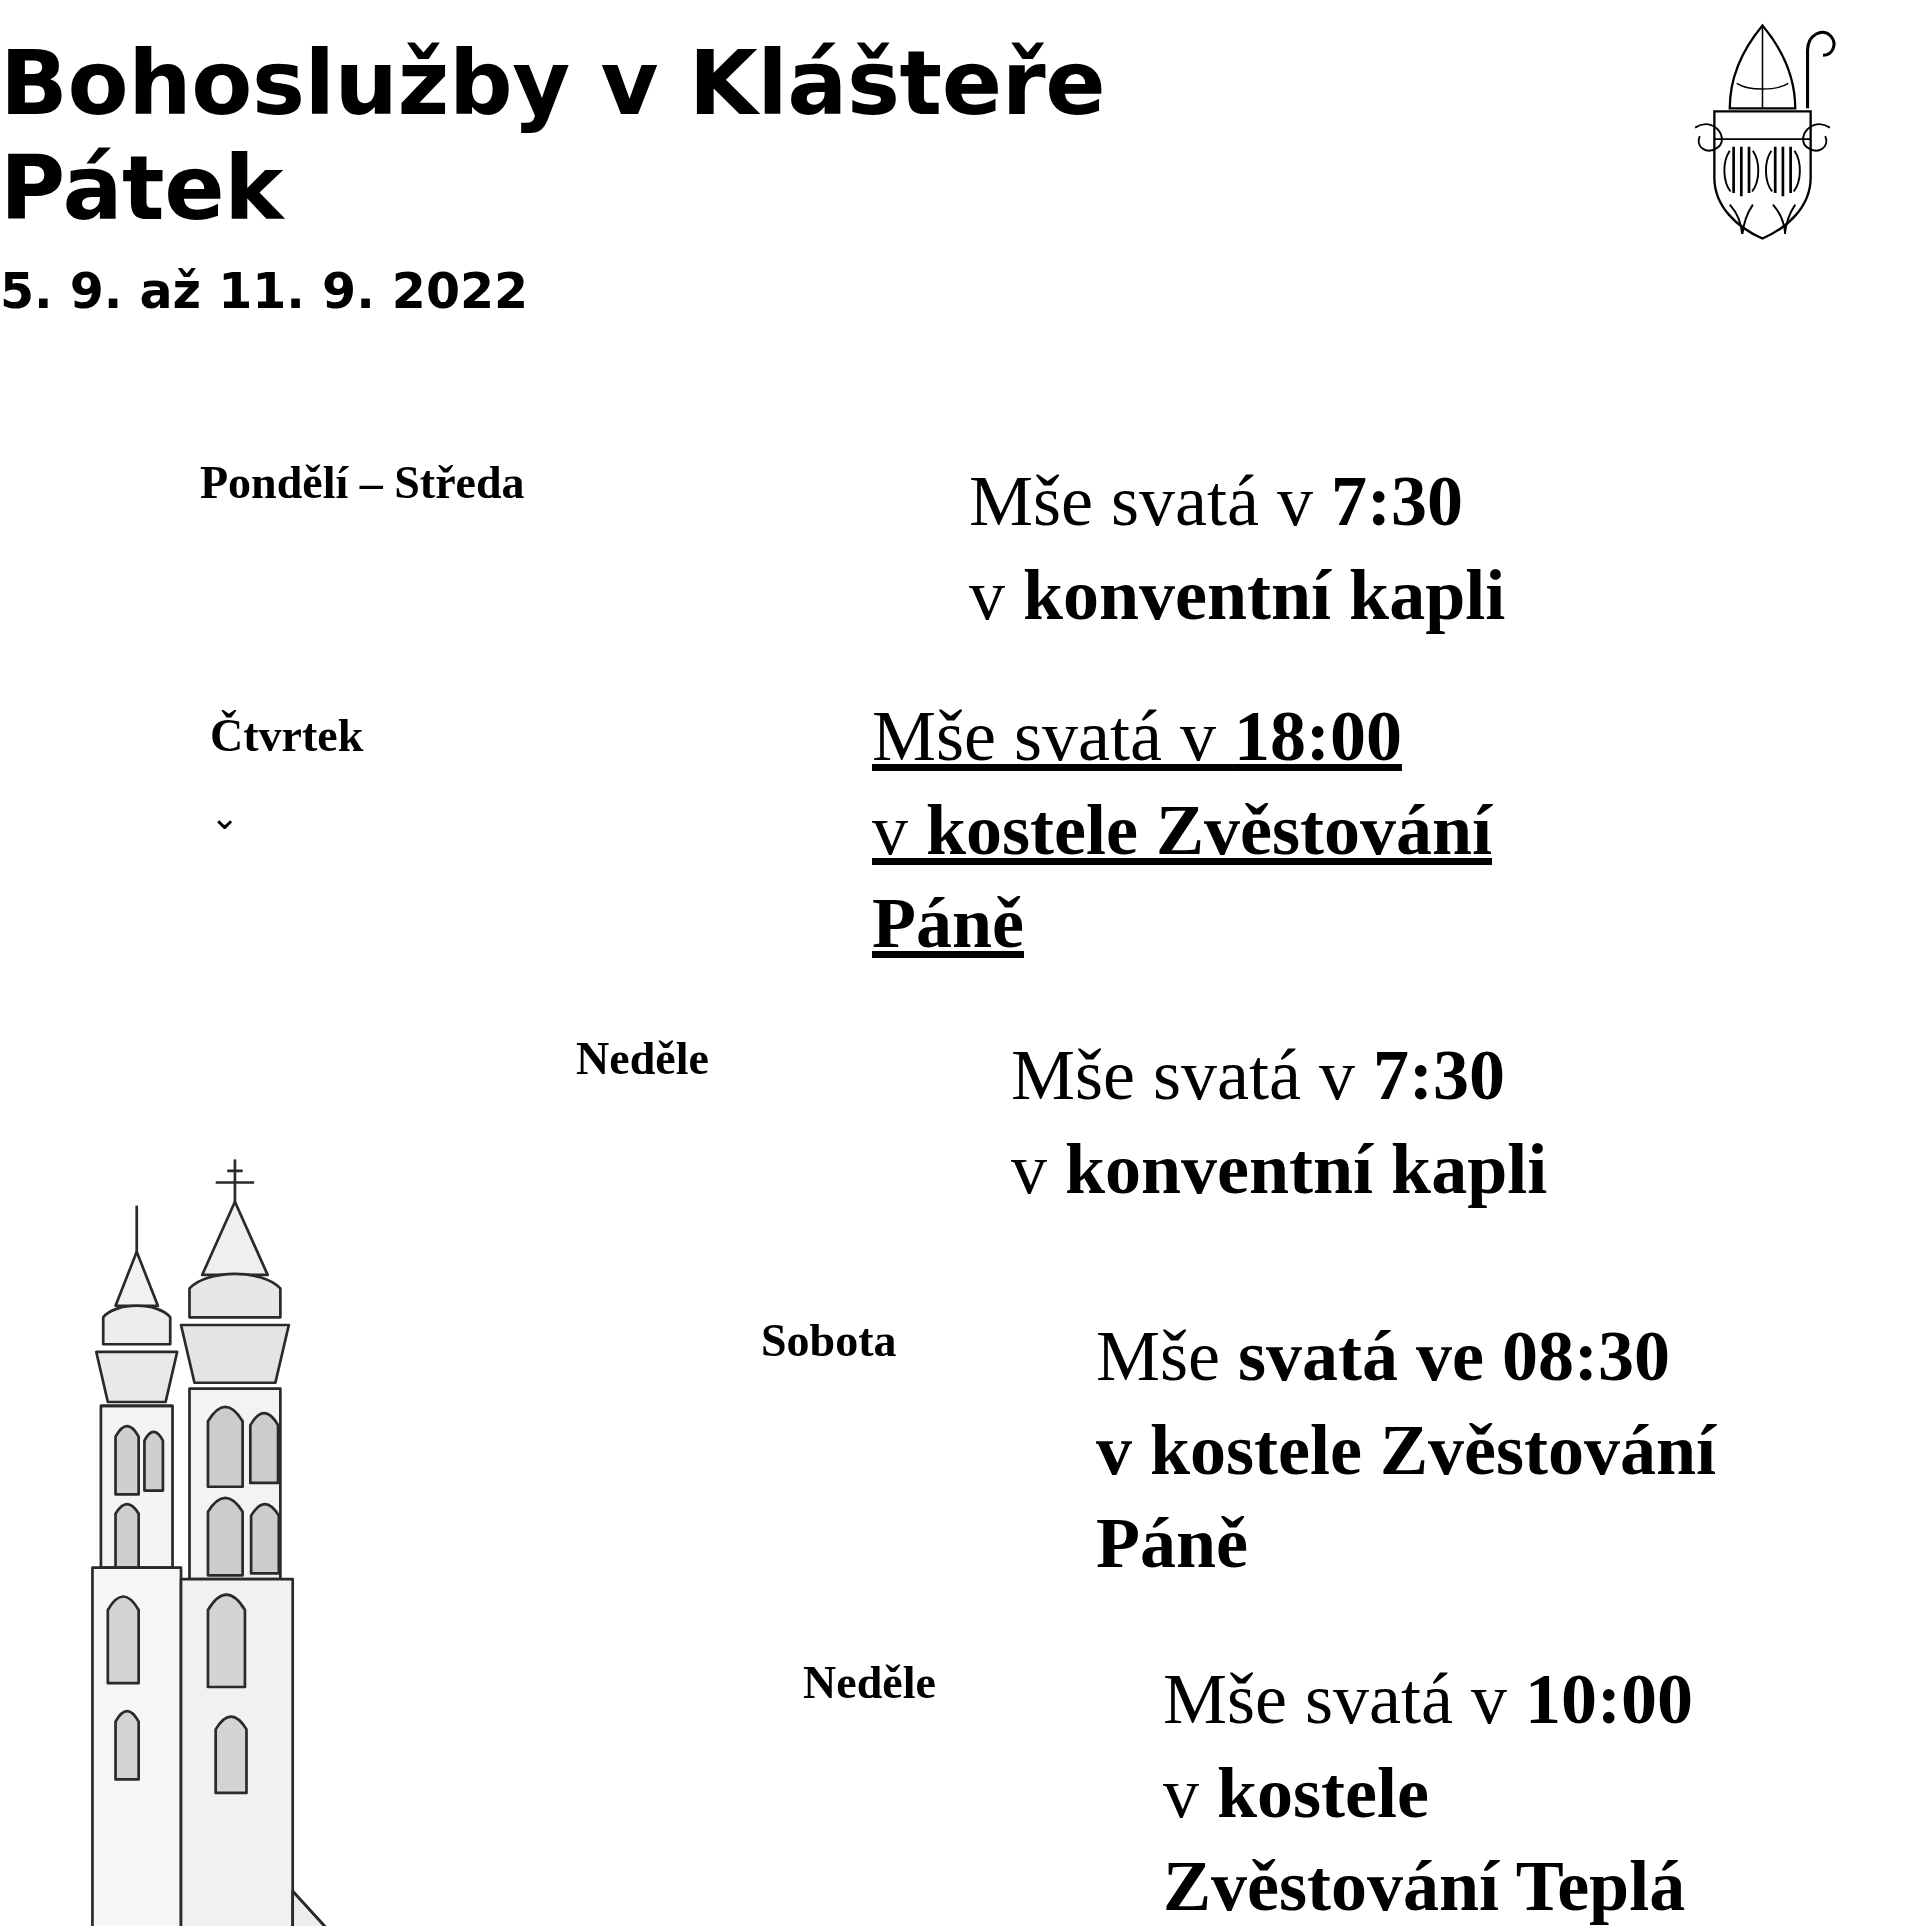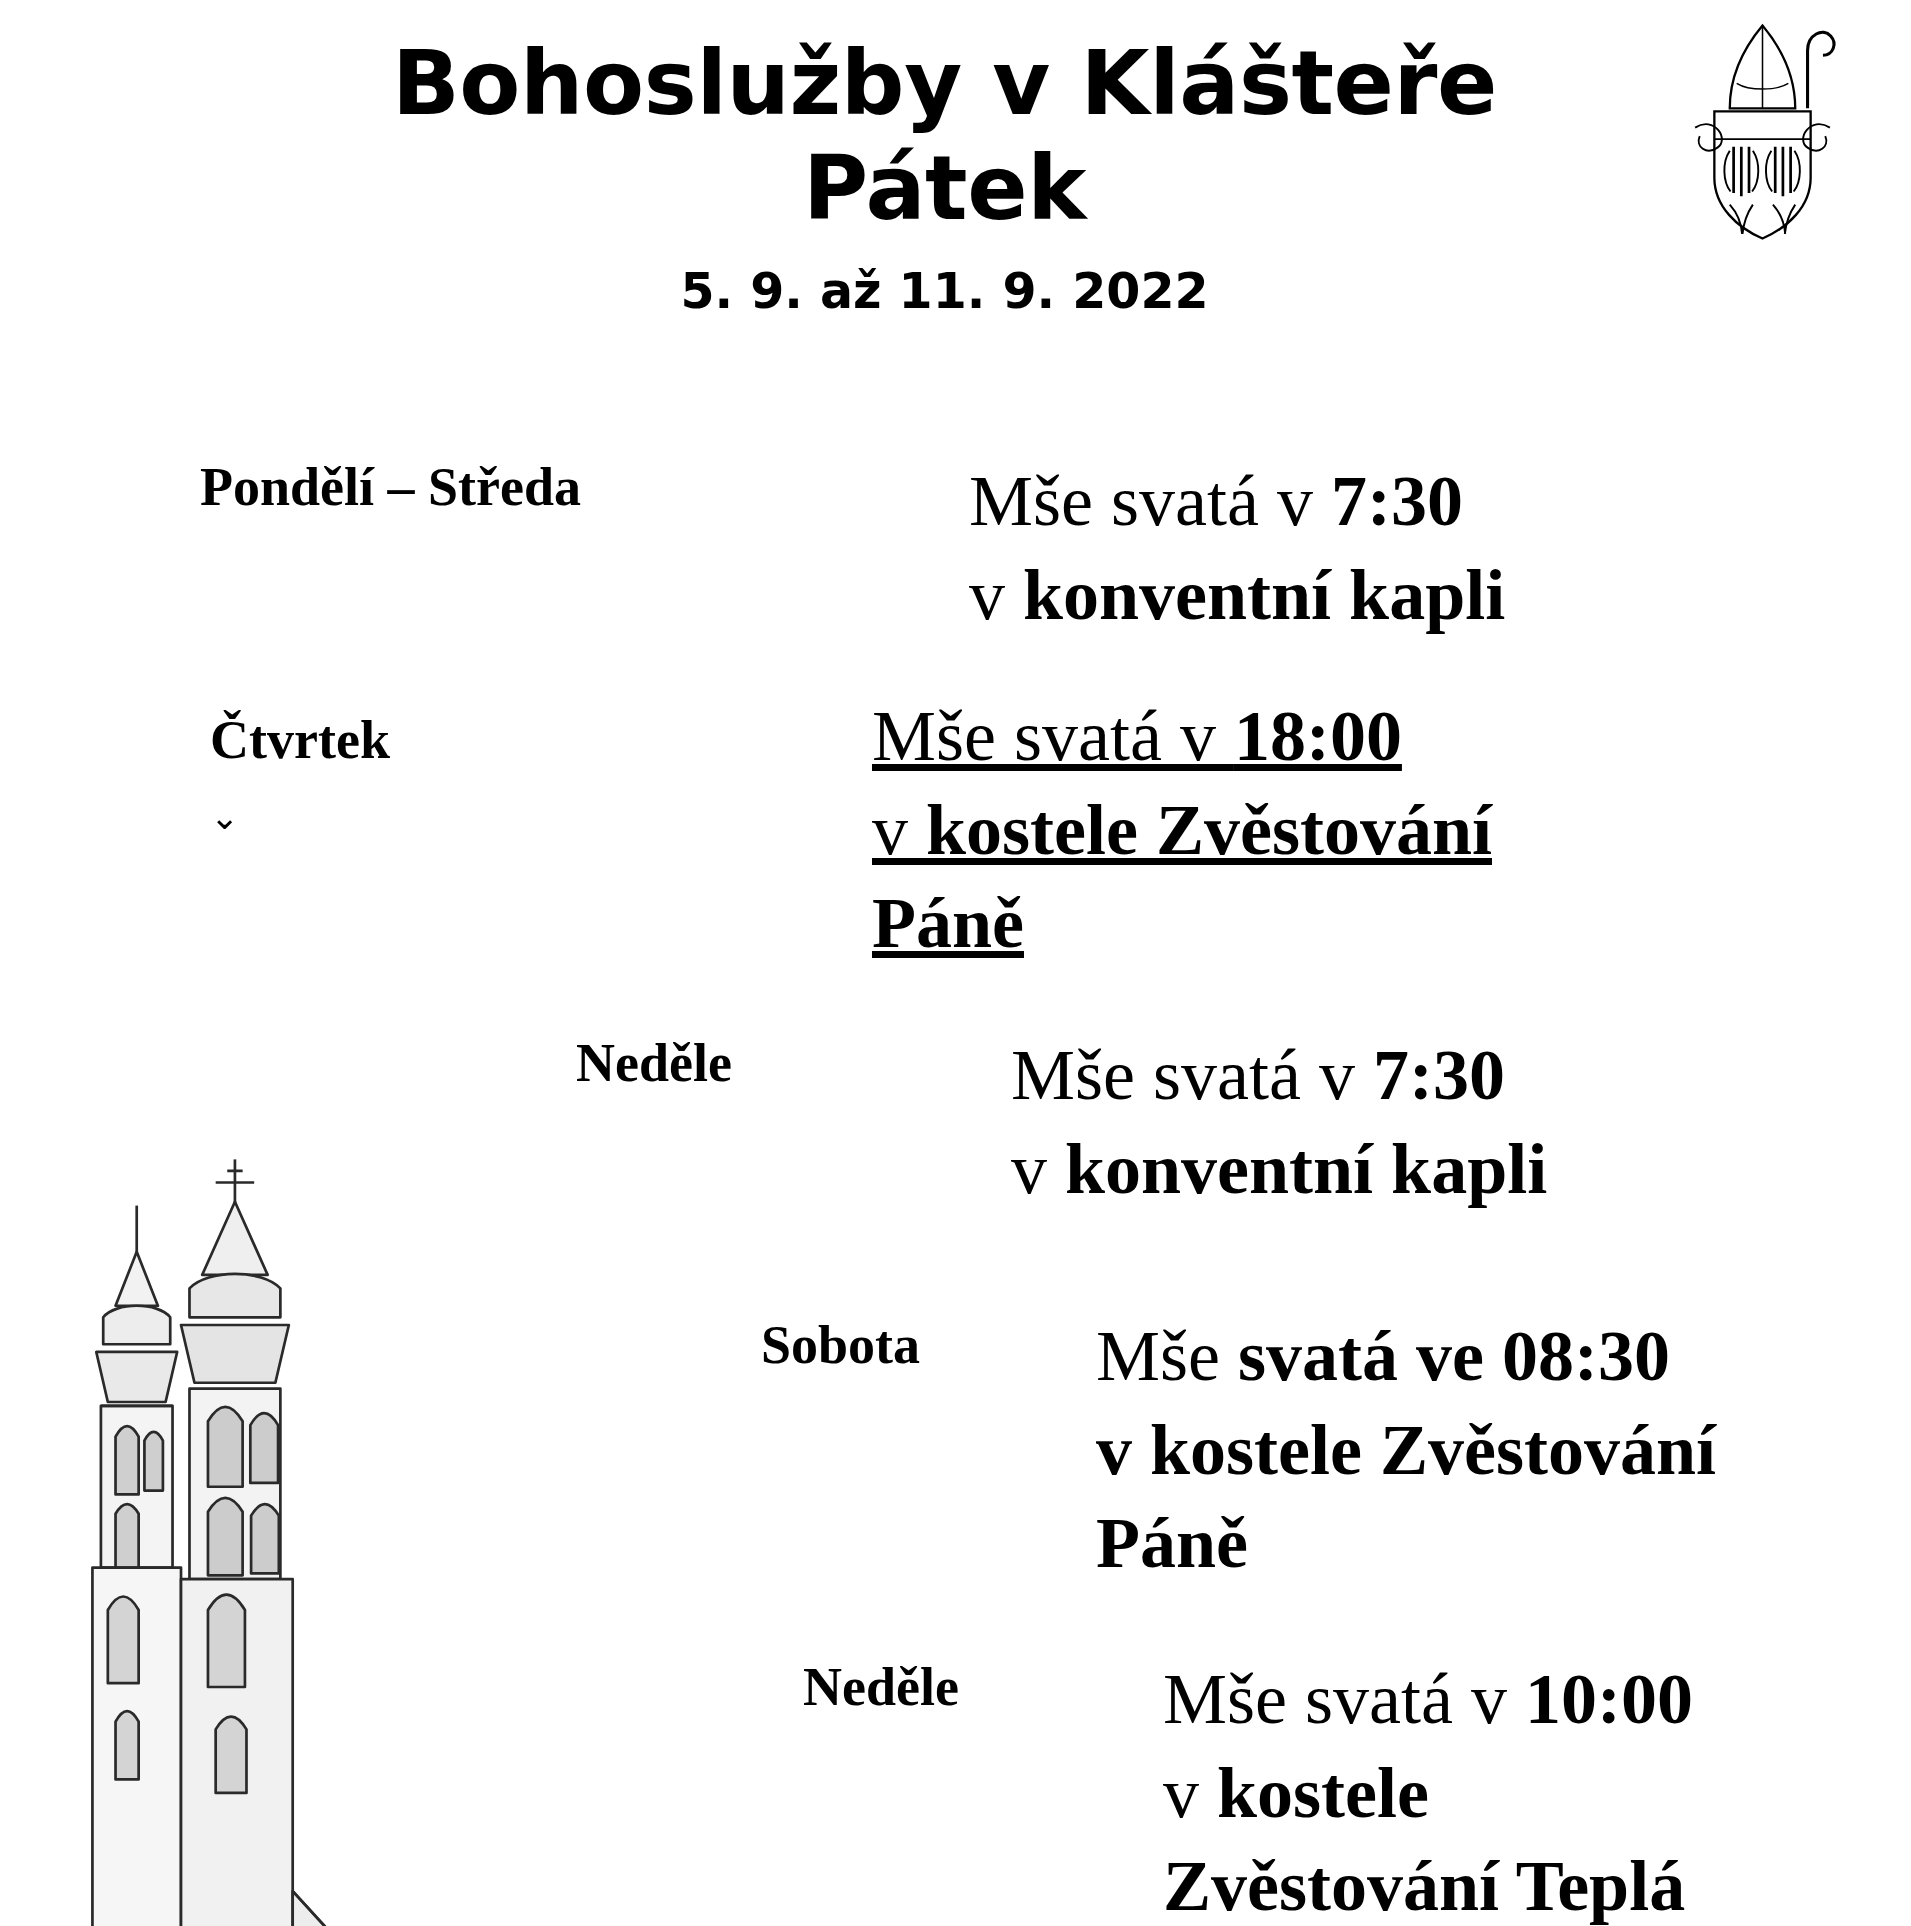--- a/index.html
+++ b/index.html
@@ -20,21 +20,21 @@
   #poster {
     position: absolute;
     inset: 0;
   }
 
   .title-block {
     position: absolute;
     top: 31px;
     left: 0;
     width: 1889px;
-    text-align: center;
+    text-align: left;
   }
   .title-line {
     font-family: "DejaVu Sans", sans-serif;
     font-weight: bold;
     font-size: 89px;
     line-height: 1.18;
     letter-spacing: -0.4px;
   }
   .subtitle {
     margin-top: 21.6px;
@@ -53,21 +53,21 @@
   }
 
   
   .row {
     position: absolute;
   }
   .day {
     position: absolute;
     font-family: "Liberation Serif", serif;
     font-weight: bold;
-    font-size: 54px;
+    font-size: 46px;
     white-space: nowrap;
   }
   .detail {
     position: absolute;
     font-family: "Liberation Serif", serif;
     font-size: 72px;
     line-height: 1.30;
     white-space: nowrap;
   }
   .detail b { font-weight: bold; }

